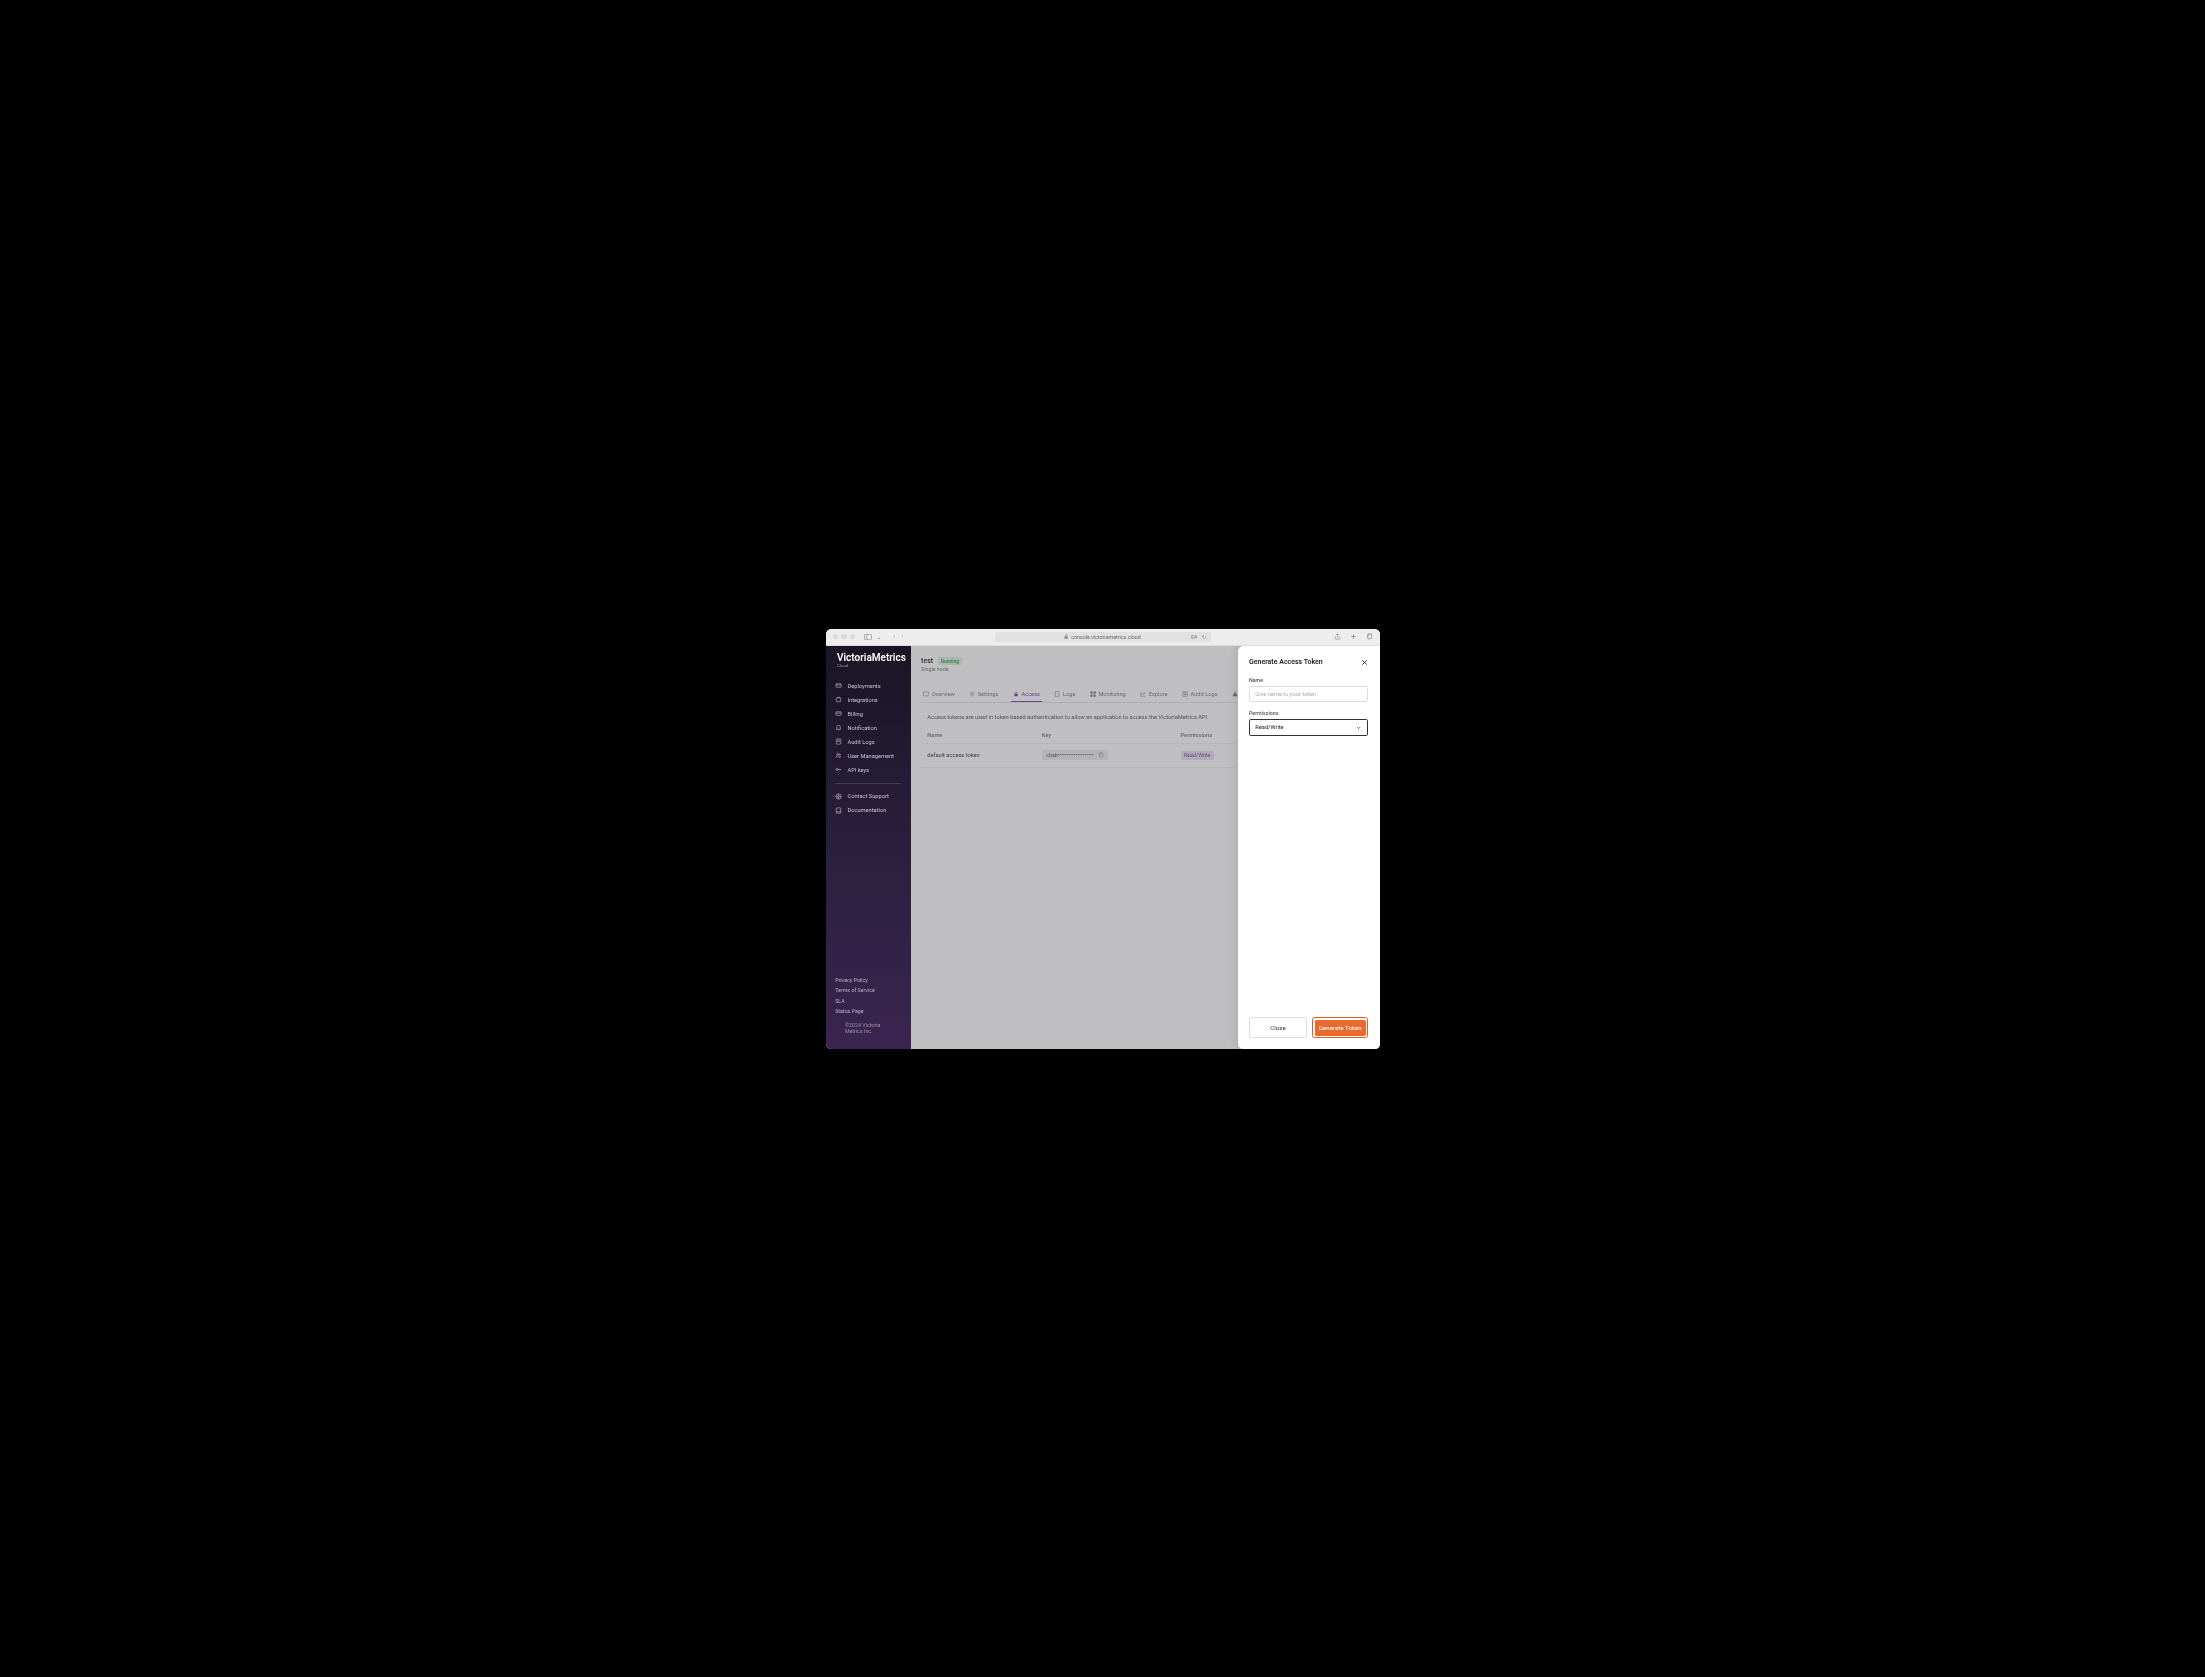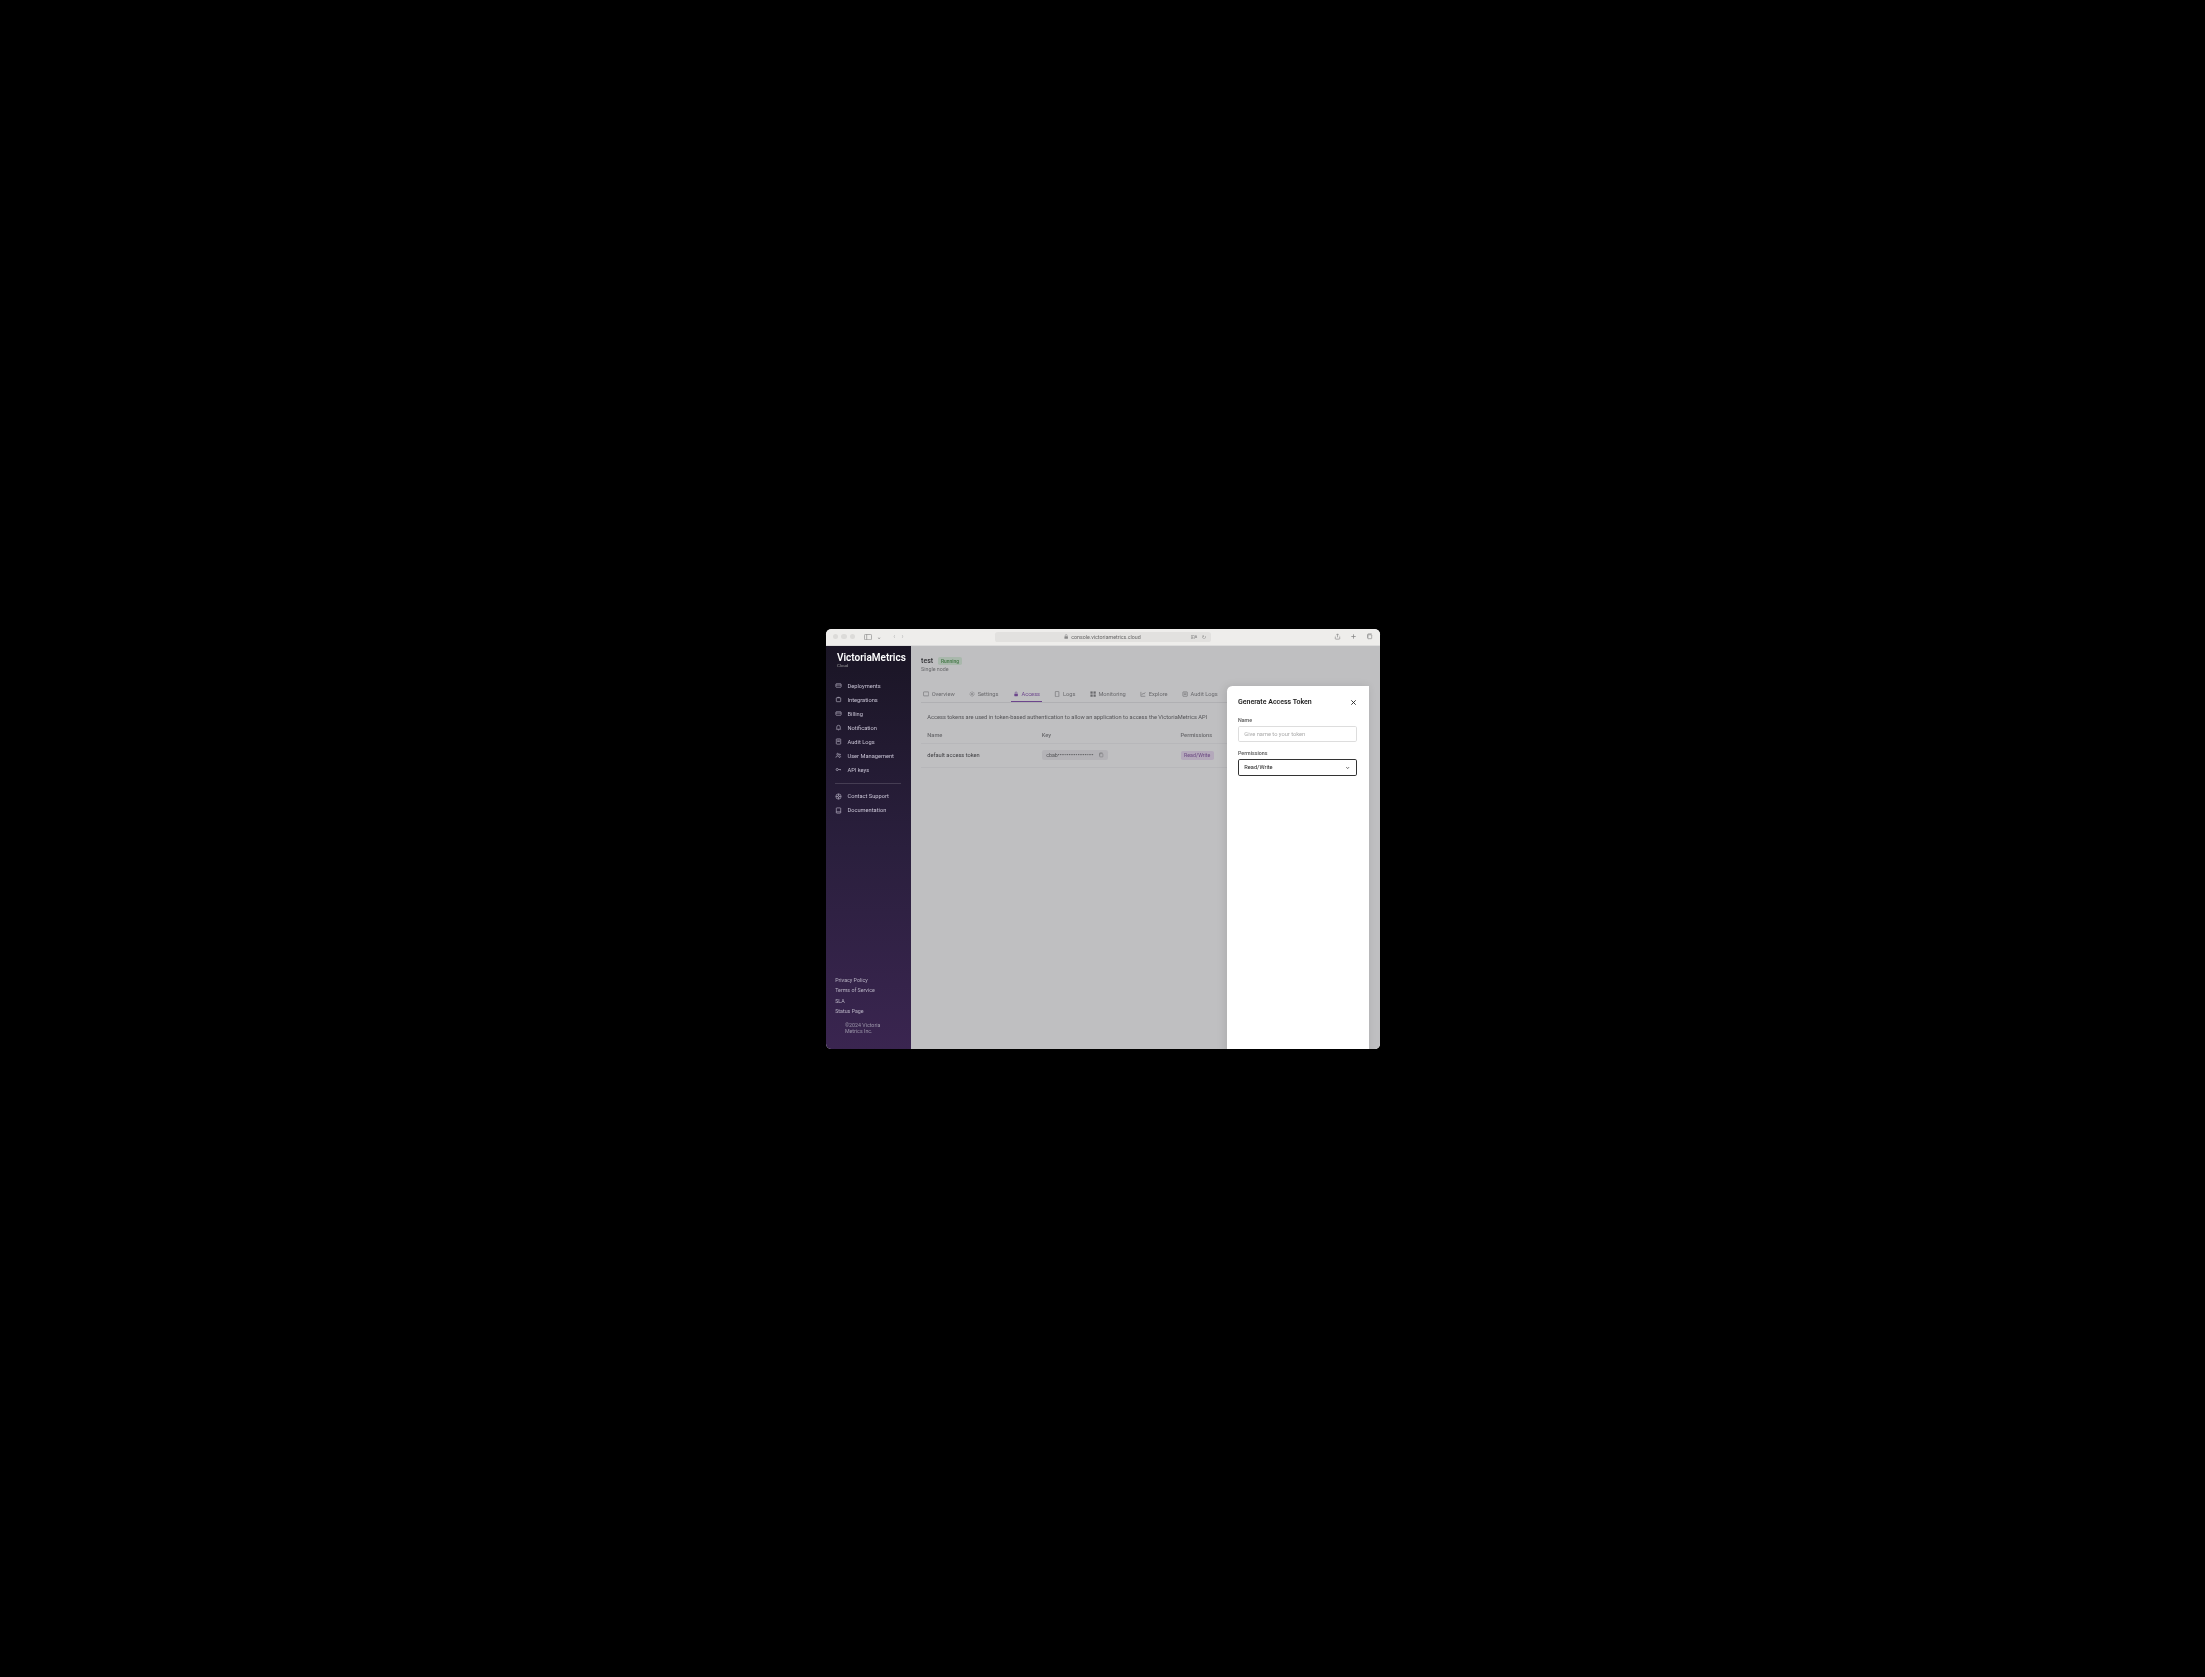--- a/index.html
+++ b/index.html
@@ -44,21 +44,21 @@
 .tab svg { width: 6.2px; height: 6.2px; }
 
 .info-text { font-size: 5.7px; color: #555; padding: 10.6px 6.2px 8px; }
 .table-container { }
 .table { width: 100%; border-collapse: collapse; }
 .table th { text-align: left; font-size: 5.7px; font-weight: 500; color: #777; padding: 4.4px 6.2px; }
 .table td { font-size: 5.7px; color: #333; padding: 6.2px; border-top: 0.4px solid #eee; border-bottom: 0.4px solid #eee; }
 .key-cell { display: inline-flex; align-items: center; gap: 4.4px; background: #eae9ea; border-radius: 2.2px; padding: 2.2px 4.4px; font-family: monospace; font-size: 5.3px; color: #555; }
 .perm-badge { background: #ead9f0; color: #7a4598; font-size: 5.3px; padding: 1.3px 3.5px; border-radius: 1.8px; }
 
-.drawer { position: absolute; right: 11px; top: 0; width: 142px; height: 100%; background: #fff; z-index: 10; border-radius: 5.3px 0 0 5.3px; display: flex; flex-direction: column; padding: 12.3px 11.5px 10.6px; box-shadow: -1.8px 0 8.8px rgba(0,0,0,0.1); margin-top: 40px; }
+.drawer { position: absolute; right: 0; top: 0; width: 142px; height: 100%; background: #fff; z-index: 10; border-radius: 5.3px 0 0 5.3px; display: flex; flex-direction: column; padding: 12.3px 11.5px 10.6px; box-shadow: -1.8px 0 8.8px rgba(0,0,0,0.1); }
 .drawer-header { display: flex; justify-content: space-between; align-items: center; margin-bottom: 10.6px; }
 .drawer-title { font-size: 7px; font-weight: 600; color: #222; }
 .close-x { cursor: pointer; font-size: 8px; color: #333; stroke-width: 2; }
 .field-label { font-size: 5.3px; color: #555; font-weight: 500; margin-bottom: 2.6px; }
 .text-input { width: 100%; border: 0.4px solid #ddd; border-radius: 1.8px; padding: 4.4px 5.3px; font-size: 5.7px; margin-bottom: 8px; }
 .text-input::placeholder { color: #aaa; }
 .select-box { width: 100%; border: 0.7px solid #333; border-radius: 1.8px; padding: 4.4px 5.3px; font-size: 5.7px; cursor: pointer; display: flex; justify-content: space-between; align-items: center; color: #222; }
 .drawer-footer { margin-top: auto; display: flex; gap: 5.3px; }
 .btn { flex: 1; padding: 4.9px; border-radius: 2.2px; font-size: 6.2px; cursor: pointer; border: 0.4px solid #ddd; background: #fff; color: #333; text-align: center; }
 .btn-primary-wrap { flex: 1.1; border: 0.9px solid #e55a1f; border-radius: 2.6px; padding: 1.3px; }

